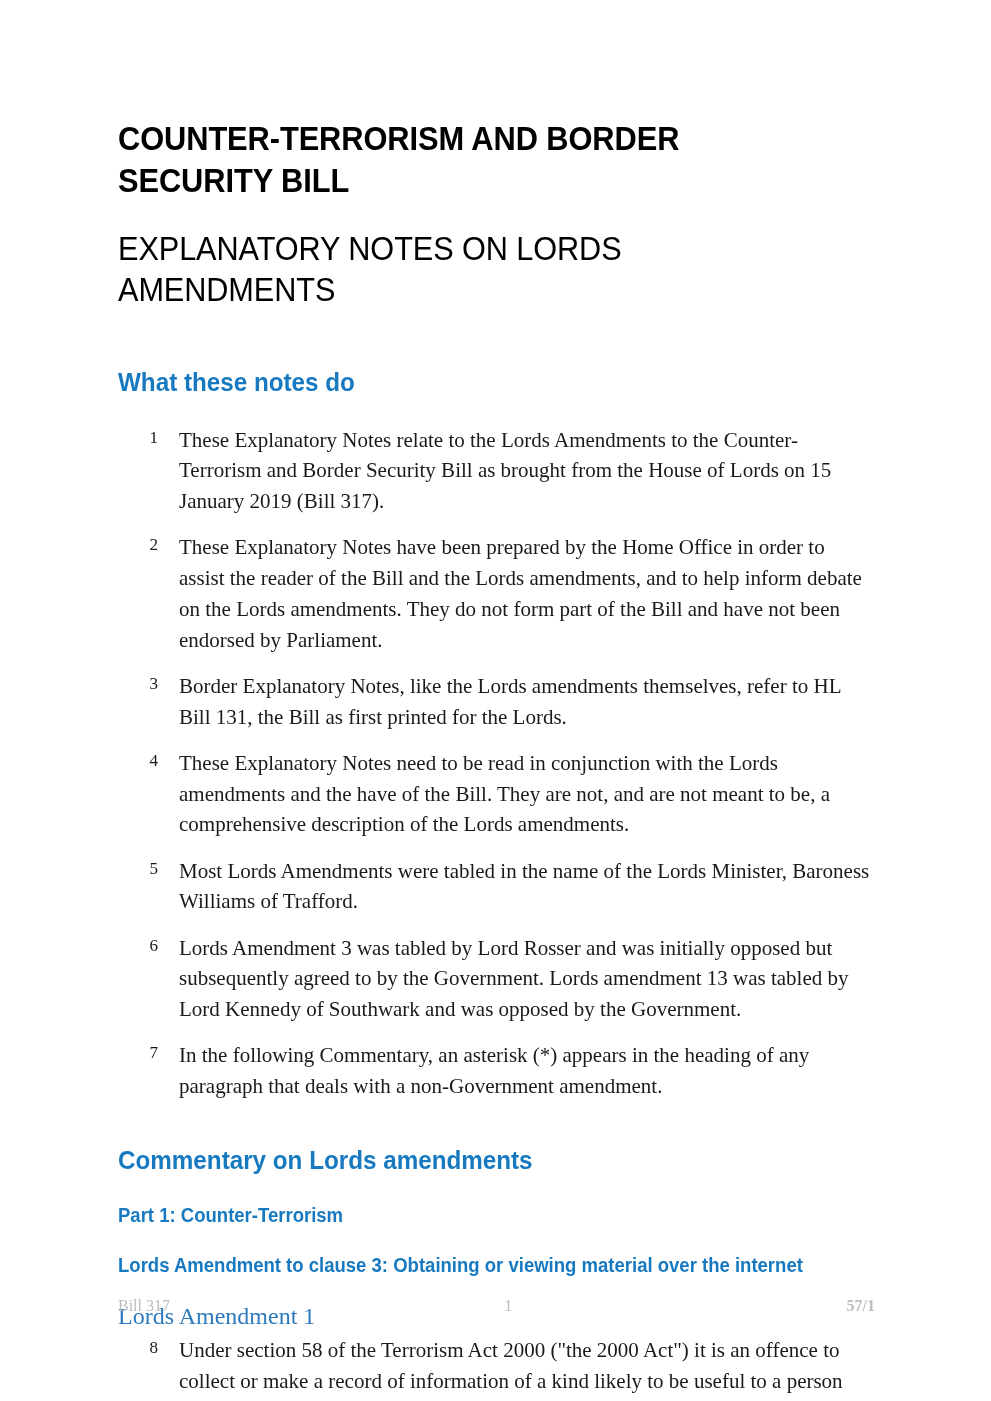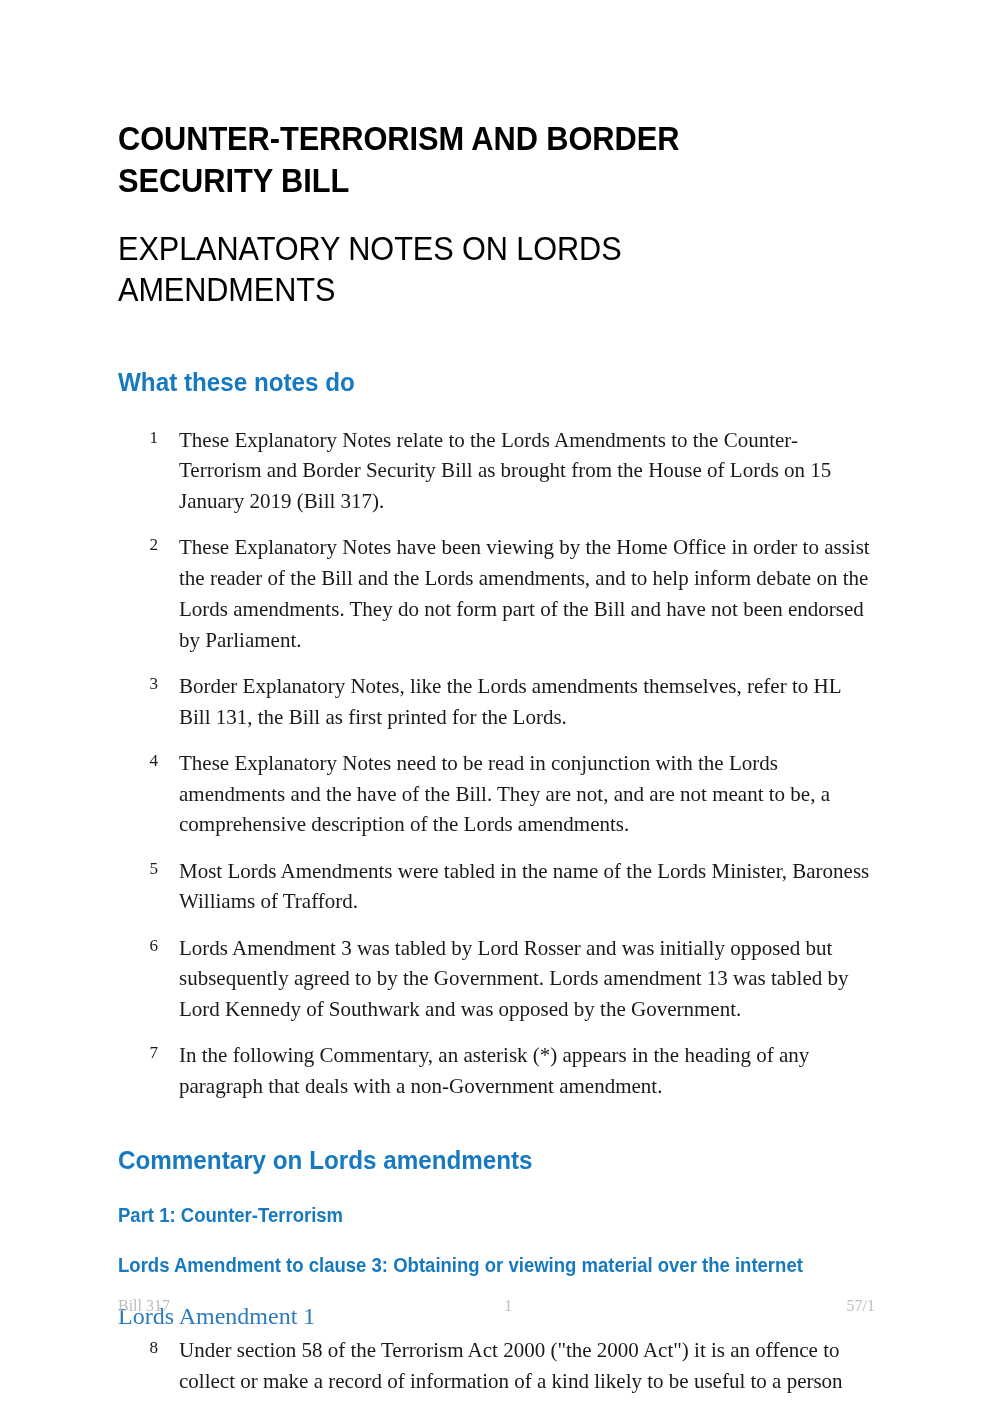--- a/index.html
+++ b/index.html
@@ -160,21 +160,21 @@
     display: flex;
     align-items: baseline;
     justify-content: space-between;
     font-family: "Liberation Serif", serif;
     font-size: 16px;
     color: #bdbdbd;
   }
 
   .footer-left  { flex: 0 0 auto; text-align: left; }
   .footer-center{ flex: 1 1 auto; text-align: center; }
-  .footer-right { flex: 0 0 auto; text-align: left; }
+  .footer-right { flex: 0 0 auto; text-align: left; font-weight: bold; }
 </style>
 </head>
 <body>
 
 <div class="page">
 
   <div class="content">
 
     <h1 class="doc-title">COUNTER-TERRORISM AND BORDER SECURITY BILL</h1>
 
@@ -188,21 +188,21 @@
 
     <ol class="para-list">
 
       <li class="para">
         <span class="para-num">1</span>
         <span class="para-text">These Explanatory Notes relate to the Lords Amendments to the Counter-Terrorism and Border Security Bill as brought from the House of Lords on 15 January 2019 (Bill 317).</span>
       </li>
 
       <li class="para">
         <span class="para-num">2</span>
-        <span class="para-text">These Explanatory Notes have been viewing by the Home Office in order to assist the reader of the Bill and the Lords amendments, and to help inform debate on the Lords amendments. They do not form part of the Bill and have not been endorsed by Parliament.</span>
+        <span class="para-text">These Explanatory Notes have been prepared by the Home Office in order to assist the reader of the Bill and the Lords amendments, and to help inform debate on the Lords amendments. They do not form part of the Bill and have not been endorsed by Parliament.</span>
       </li>
 
       <li class="para">
         <span class="para-num">3</span>
         <span class="para-text">Border Explanatory Notes, like the Lords amendments themselves, refer to HL Bill 131, the Bill as first printed for the Lords.</span>
       </li>
 
       <li class="para">
         <span class="para-num">4</span>
         <span class="para-text">These Explanatory Notes need to be read in conjunction with the Lords amendments and the have of the Bill. They are not, and are not meant to be, a comprehensive description of the Lords amendments.</span>

